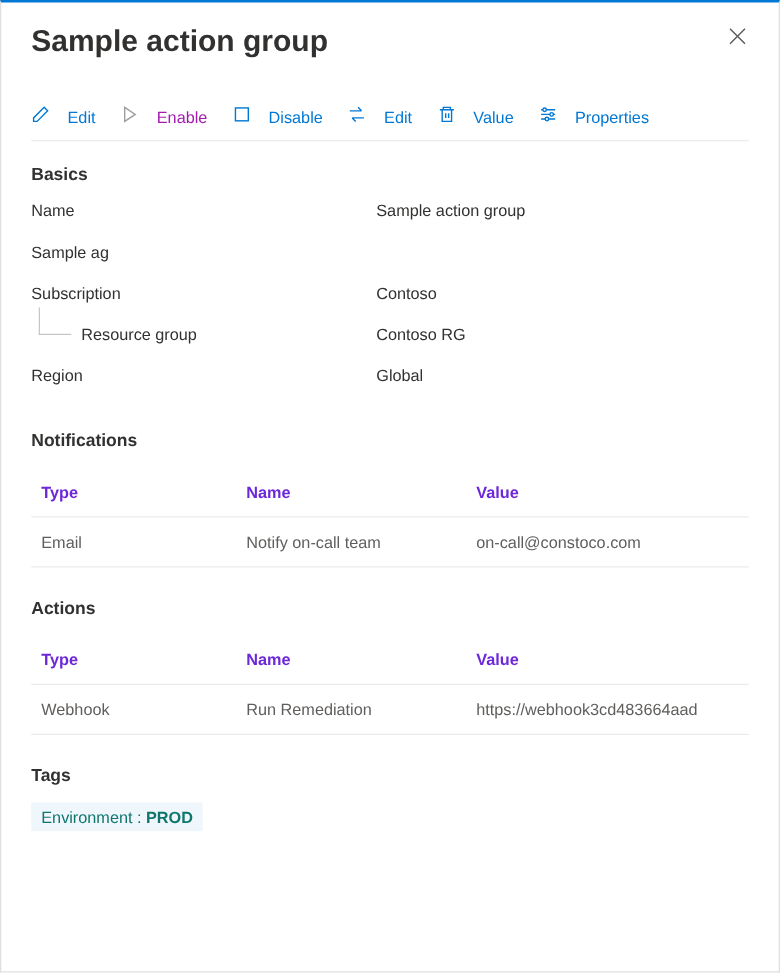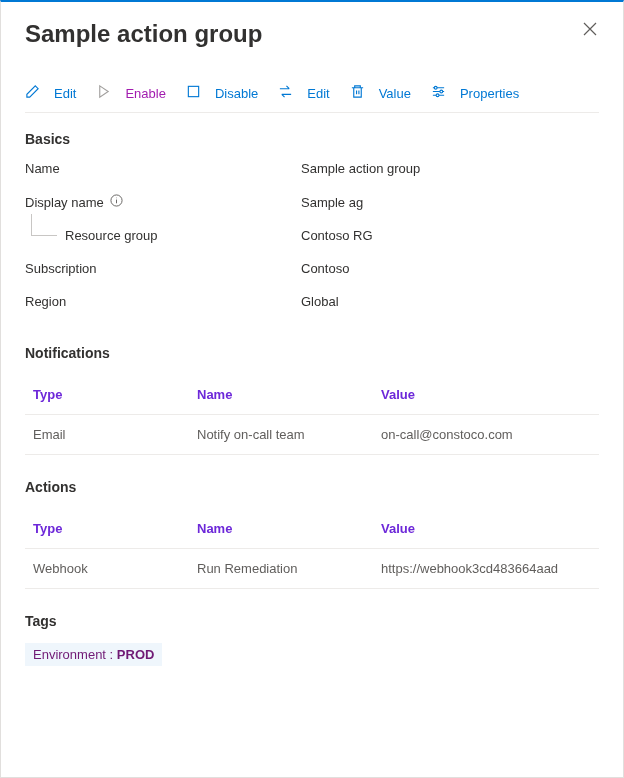--- a/index.html
+++ b/index.html
@@ -40,21 +40,21 @@
       border-bottom: 1px solid #c8c6c4;
     }
     .info-icon svg { width: 13px; height: 13px; }
     .table { margin-bottom: 24px; }
     .thead, .trow { display: flex; align-items: center; padding: 12px 8px; }
     .thead { font-weight: 600; color: #6d28d9; border-bottom: 1px solid #edebe9; }
     .trow { color: #605e5c; border-bottom: 1px solid #edebe9; }
     .col-type { width: 164px; }
     .col-name { width: 184px; }
     .col-value { flex: 1; }
-    .tag-chip { display: inline-block; background: #eff6fc; padding: 4px 8px; font-size: 13px; color: #701a75; }
+    .tag-chip { display: inline-block; background: #eff6fc; padding: 4px 8px; font-size: 13px; color: #0f766e; }
     .tag-val { font-weight: 600; }
     .section-gap { height: 12px; }
   </style>
 </head>
 <body>
 
 <div class="panel">
 
   <div class="header-row">
     <div class="panel-title">Sample action group</div>
@@ -121,41 +121,32 @@
     </div>
   </div>
 
   <div class="section-title">Basics</div>
 
   <div class="kv-row">
     <div class="kv-label">Name</div>
     <div class="kv-value">Sample action group</div>
   </div>
   <div class="kv-row">
-    <div class="kv-label">
-      <span>Display name</span>
-      <span class="info-icon">
-        <svg viewBox="0 0 14 14" fill="none" stroke="#605e5c" stroke-width="1">
-            <circle cx="7" cy="7" r="6"></circle>
-            <path d="M7 6 V10 M7 4 V4.5"></path>
-          </svg>
-      </span>
-    </div>
     <div class="kv-value">Sample ag</div>
+  </div>
+  <div class="kv-row">
+    <div class="kv-label">Subscription</div>
+    <div class="kv-value">Contoso</div>
   </div>
   <div class="kv-row">
     <div class="kv-label indent">
       <span class="tree-connector"></span>
       <span>Resource group</span>
     </div>
     <div class="kv-value">Contoso RG</div>
-  </div>
-  <div class="kv-row">
-    <div class="kv-label">Subscription</div>
-    <div class="kv-value">Contoso</div>
   </div>
   <div class="kv-row">
     <div class="kv-label">Region</div>
     <div class="kv-value">Global</div>
   </div>
 
   <div class="section-gap"></div>
   <div class="section-title">Notifications</div>
   <div class="table">
     <div class="thead">

